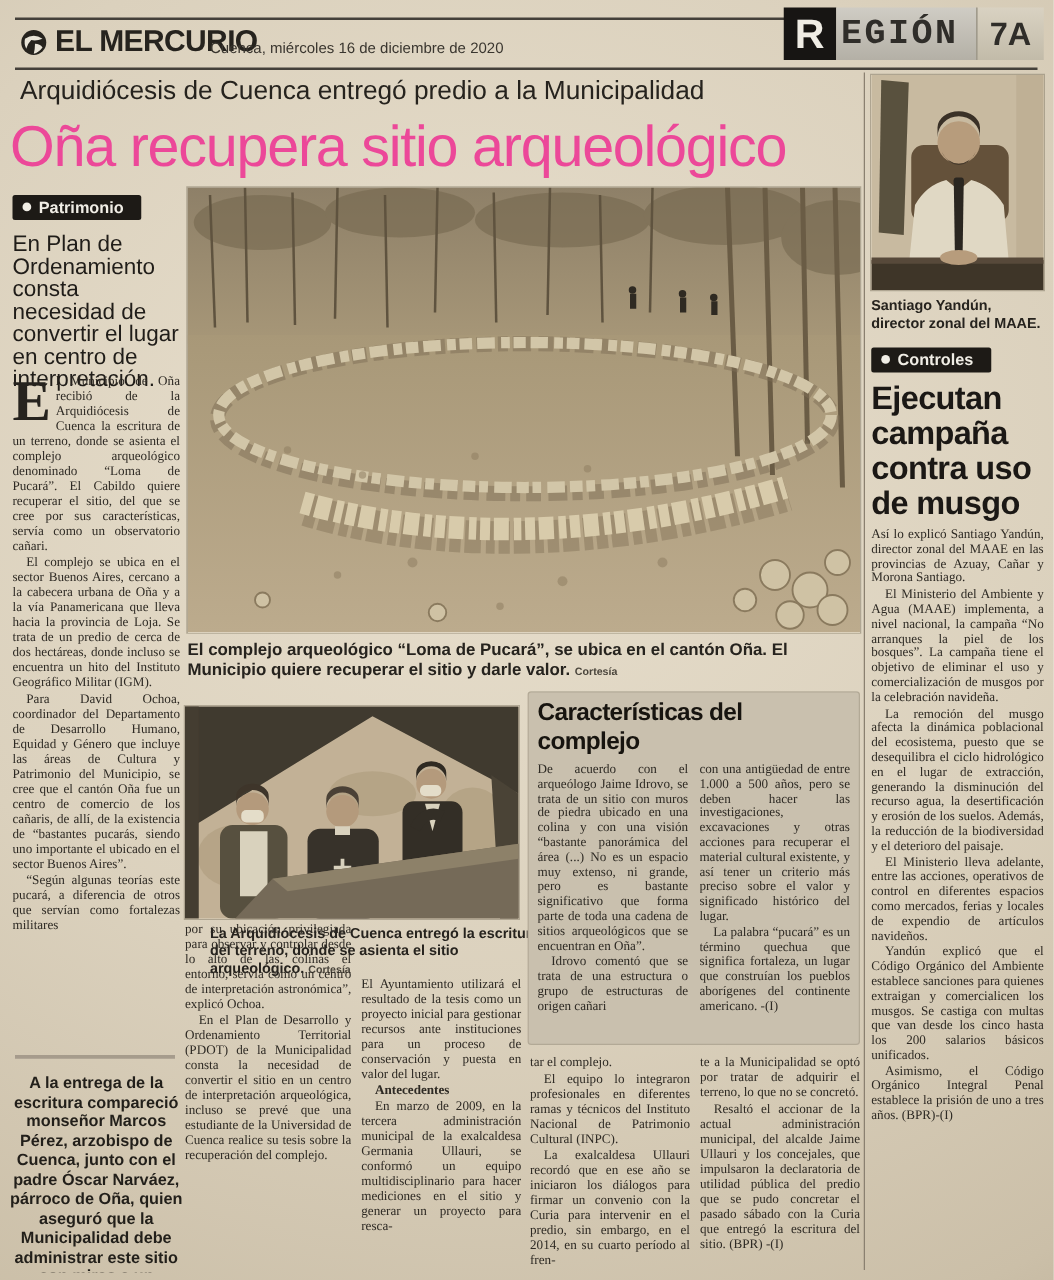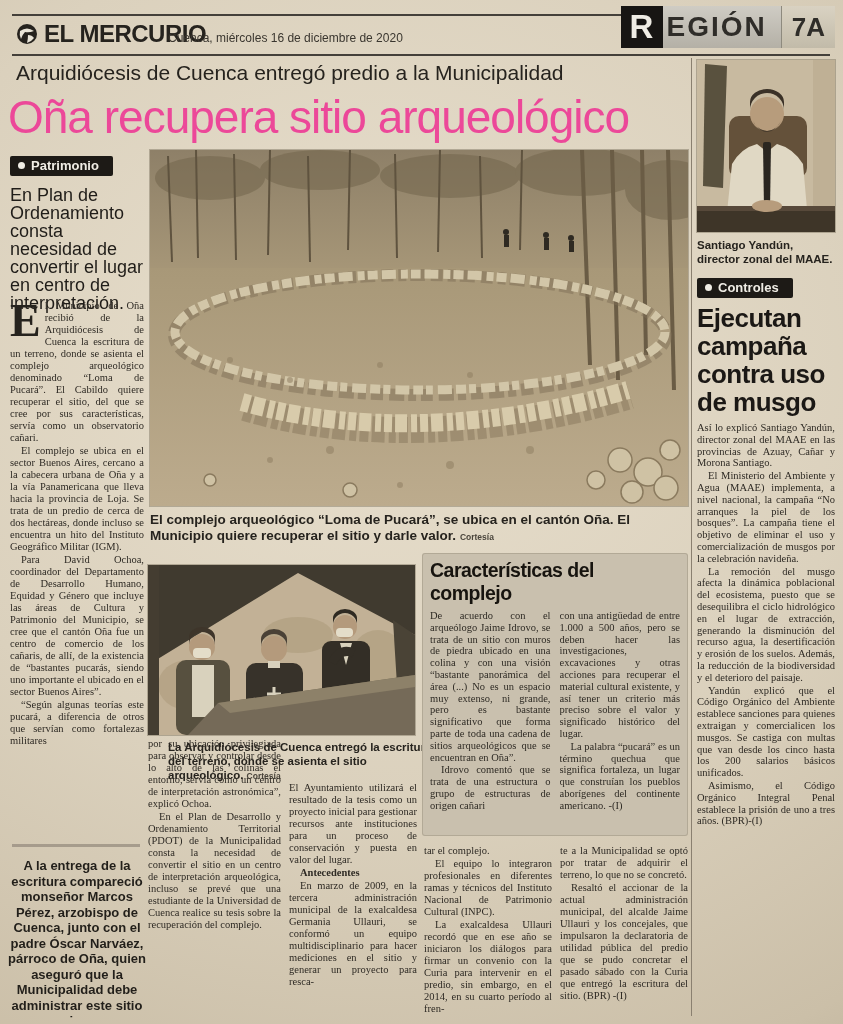--- a/index.html
+++ b/index.html
@@ -15,21 +15,21 @@
   
   .rule{ position:absolute; background:#44403a; height:2px; }
   .rule-top{ left:12px; top:14px; width:630px; }
   .rule-bot{ left:12px; top:54px; width:818px; height:2px; }
   .brand{ position:absolute; left:16px; top:20px; display:flex; align-items:center; gap:6px; }
   .globe{ width:22px; height:22px; }
   .brand-text{ font-family:"Liberation Sans", sans-serif; font-weight:bold; font-size:24px; letter-spacing:-0.5px; color:#26231e; }
   .mast-date{ position:absolute; left:168px; top:31px; font-family:"Liberation Sans", sans-serif; font-size:12px; color:#3a362f; }
   .region{ position:absolute; right:8px; top:6px; display:flex; align-items:stretch; height:42px; }
   .region .rbox{ background:#171513; color:#efece4; font-family:"Liberation Sans", sans-serif; font-weight:bold; font-size:33px; width:42px; display:flex; align-items:center; justify-content:center; }
-  .region .rrest{ background:linear-gradient(#cfccc4,#b4b0a6); color:#2f2d29; font-family:Liberation Sans, sans-serif; font-weight:bold; font-size:28px; letter-spacing:2px; display:flex; align-items:center; padding:0 14px 0 4px; }
+  .region .rrest{ background:linear-gradient(#cfccc4,#b4b0a6); color:#2f2d29; font-family:Liberation Mono, monospace; font-weight:bold; font-size:28px; letter-spacing:2px; display:flex; align-items:center; padding:0 14px 0 4px; }
   .region .rpage{ background:linear-gradient(#d9d2c2,#c2bba9); color:#2f2d29; font-family:"Liberation Sans", sans-serif; font-weight:bold; font-size:26px; display:flex; align-items:center; padding:0 10px; border-left:1px solid #8e8a7e; }
 
   
   .kicker{ position:absolute; left:16px; top:61px; width:670px; font-family:"Liberation Sans", sans-serif; font-size:21px; color:#26231e; }
   .headline{ position:absolute; left:8px; top:90px; width:684px; font-family:"Liberation Sans", sans-serif; font-weight:normal; font-size:46px; letter-spacing:-1px; color:#ec4899; }
 
   
   .tag{ background:#1d1a16; color:#f0ede5; font-family:"Liberation Sans", sans-serif; font-weight:bold; font-size:13px; display:inline-flex; align-items:center; gap:6px; padding:2px 14px 3px 8px; border-radius:2px; }
   .tag .dot{ width:7px; height:7px; border-radius:50%; background:#f0ede5; display:inline-block; }
 
@@ -291,17 +291,18 @@
   <div class="caption cap-portrait">Santiago Yandún, director zonal del MAAE.</div>
   <div class="tag sb-tag">
     <span class="dot"></span>
     <span>Controles</span>
   </div>
   <h2 class="sb-headline">Ejecutan campaña contra uso de musgo</h2>
   <div class="sb-body bodytext">
     <p>Así lo explicó Santiago Yandún, director zonal del MAAE en las provincias de Azuay, Cañar y Morona Santiago.</p>
     <p>El Ministerio del Ambiente y Agua (MAAE) implementa, a nivel nacional, la campaña “No arranques la piel de los bosques”. La campaña tiene el objetivo de eliminar el uso y comercialización de musgos por la celebración navideña.</p>
     <p>La remoción del musgo afecta la dinámica poblacional del ecosistema, puesto que se desequilibra el ciclo hidrológico en el lugar de extracción, generando la disminución del recurso agua, la desertificación y erosión de los suelos. Además, la reducción de la biodiversidad y el deterioro del paisaje.</p>
+    <p>El Ministerio lleva adelante, entre las acciones, operativos de control en diferentes espacios como mercados, ferias y locales de expendio de artículos navideños.</p>
     <p>Yandún explicó que el Código Orgánico del Ambiente establece sanciones para quienes extraigan y comercialicen los musgos. Se castiga con multas que van desde los cinco hasta los 200 salarios básicos unificados.</p>
     <p>Asimismo, el Código Orgánico Integral Penal establece la prisión de uno a tres años. (BPR)-(I)</p>
   </div>
 
 </div>
 
 </body></html>

